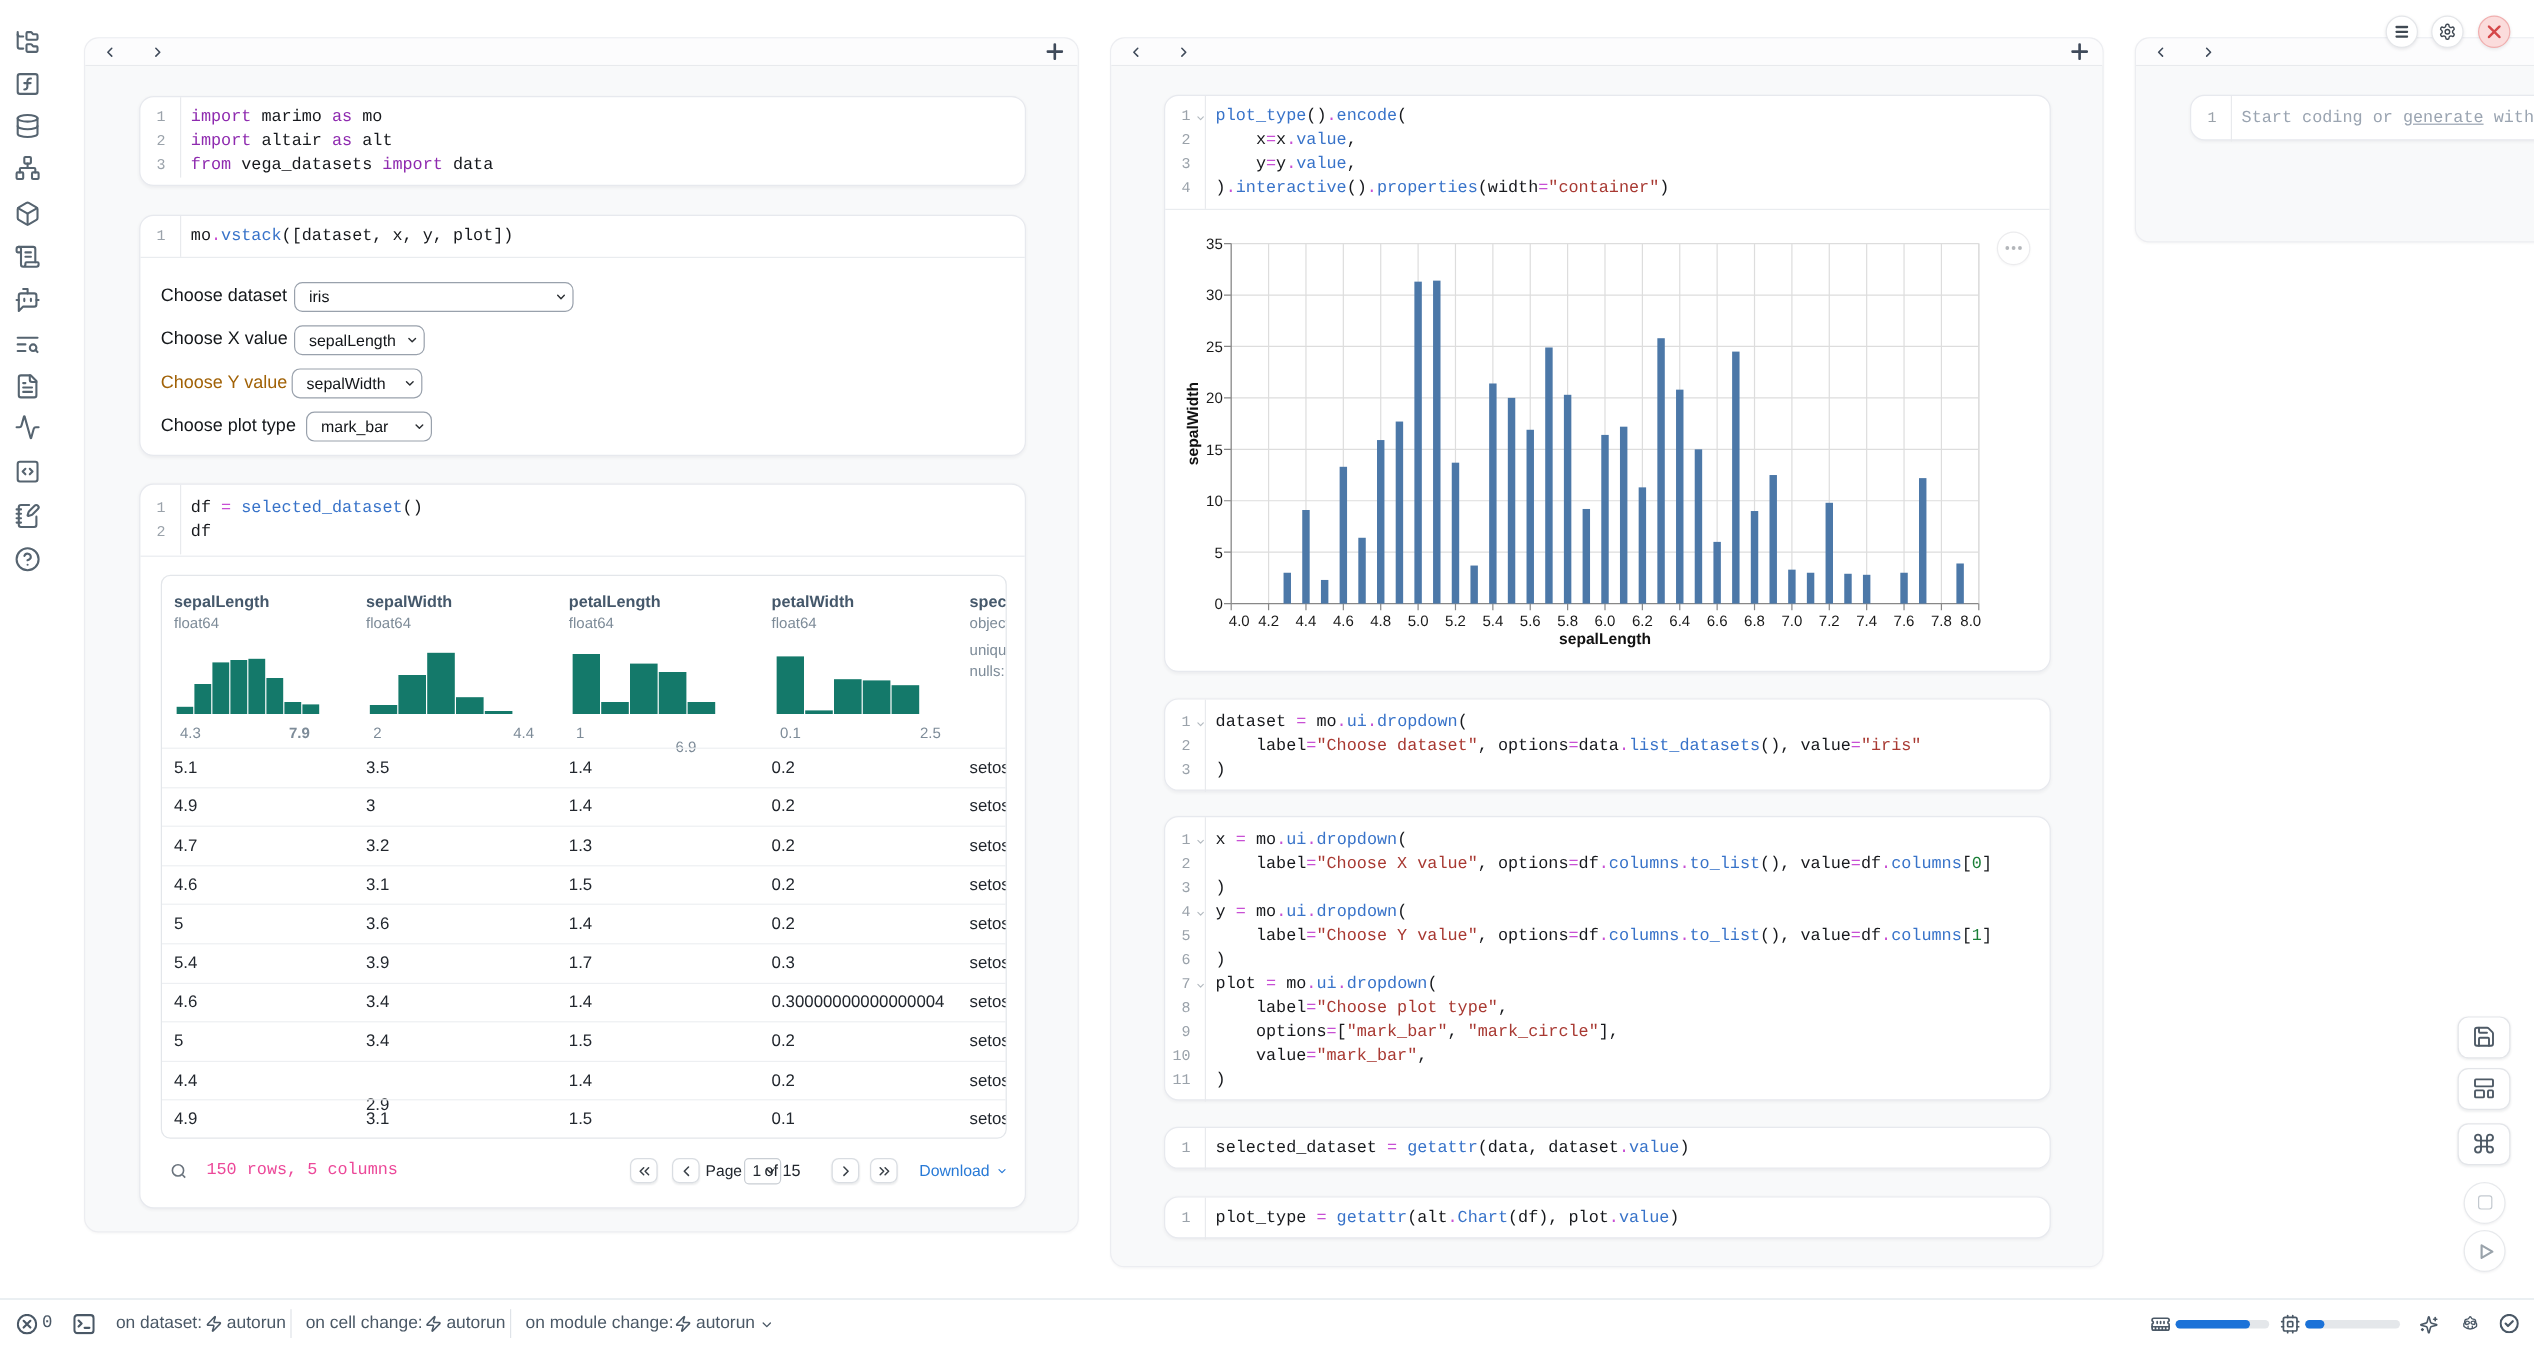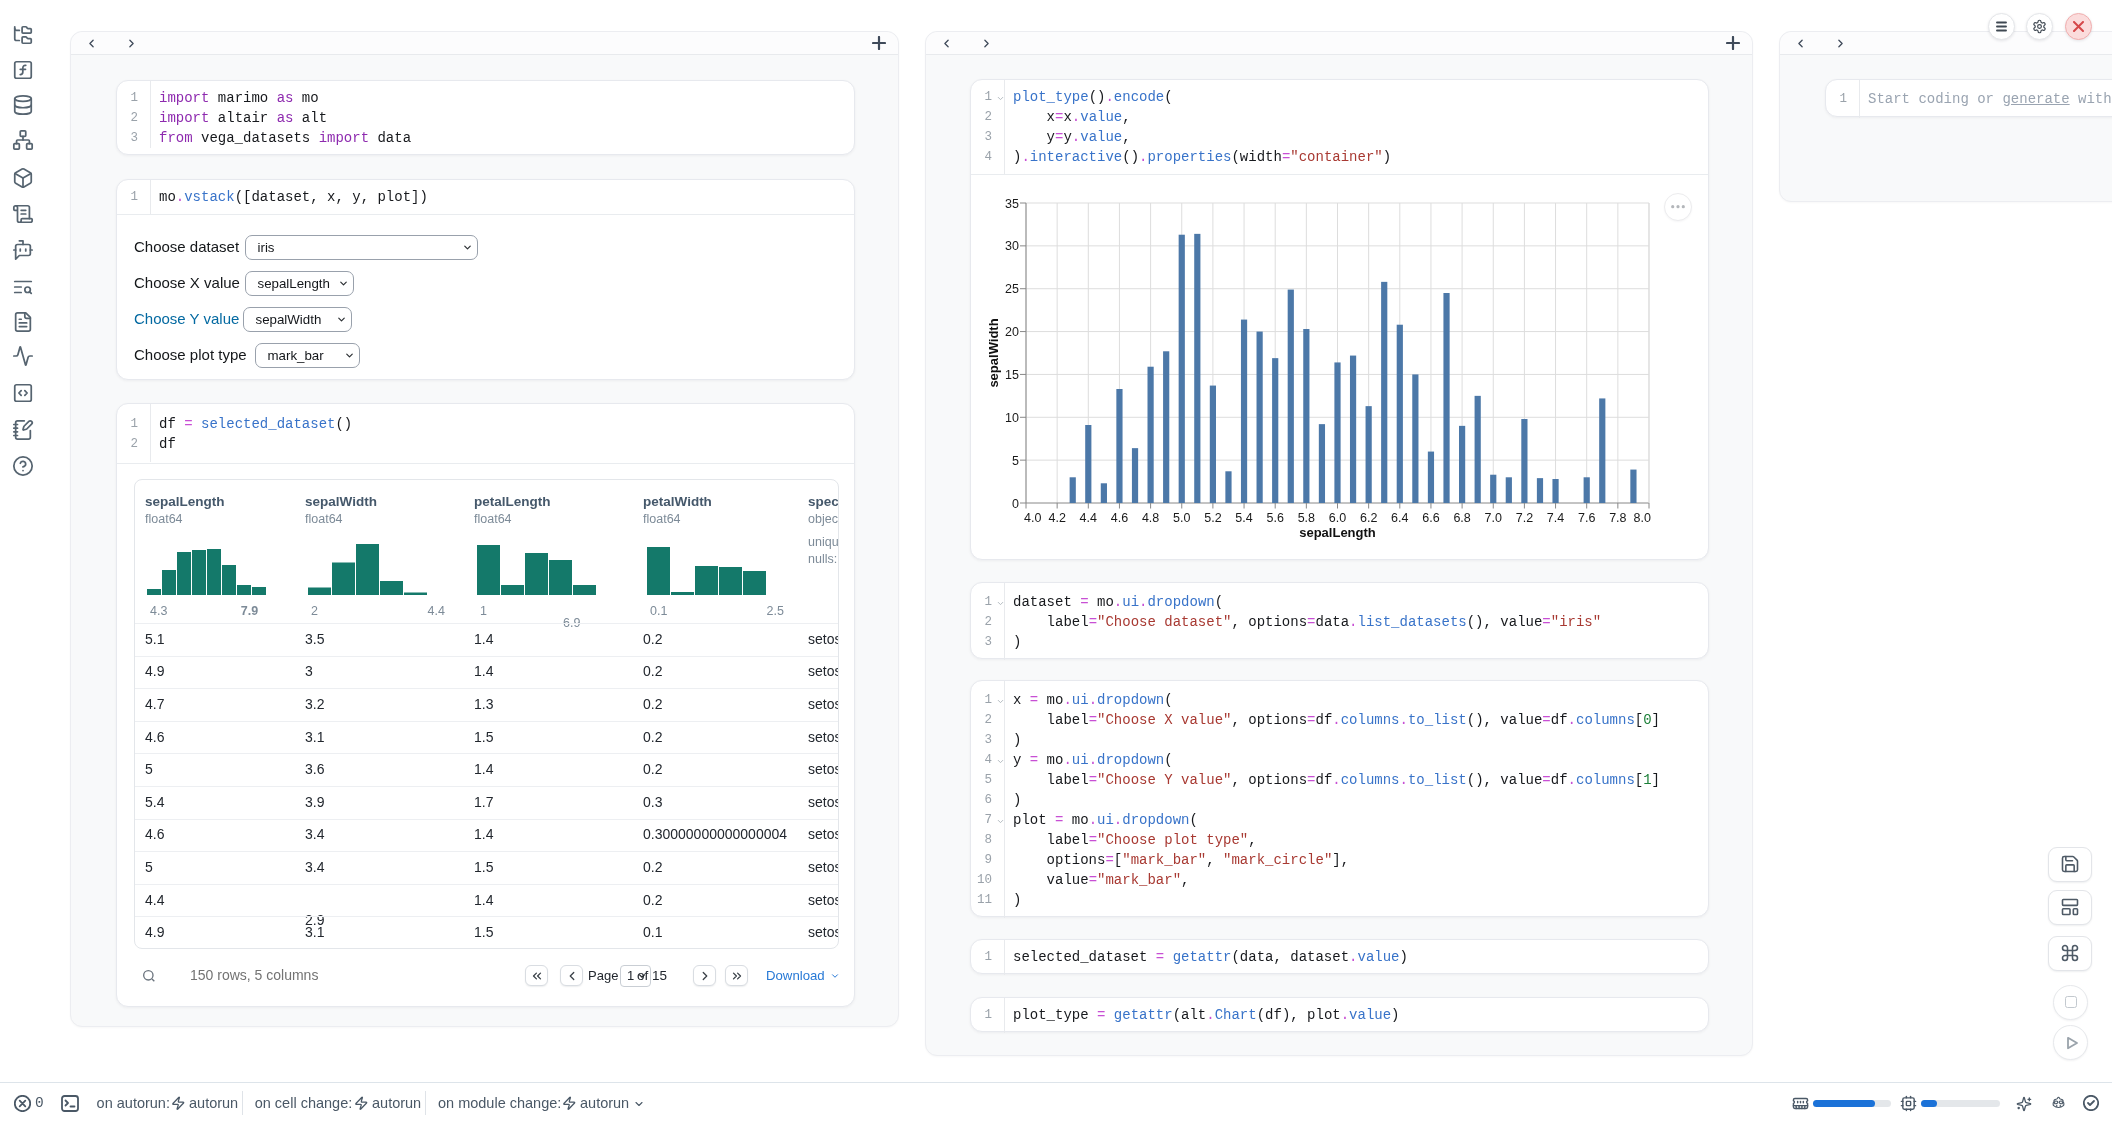--- a/index.html
+++ b/index.html
@@ -193,21 +193,21 @@
           <path d="m6 9 6 6 6-6"></path>
         </g>
       </svg>
       <div style="position:absolute;left:17px;top:57.0px;height:22px;line-height:22px;font-size:15px;color:#14171a;font-weight:400;font-family:'Liberation Sans',sans-serif;white-space:pre;">Choose X value</div>
       <div class="sel" style="left:127.5px;top:55.5px;width:109px;height:25px">sepalLength</div>
       <svg style="position:absolute;left:220.5px;top:62.5px;" width="11" height="11" viewBox="0 0 24 24" fill="none">
         <g stroke="#2b2f33" stroke-width="2.6" stroke-linecap="round" stroke-linejoin="round">
           <path d="m6 9 6 6 6-6"></path>
         </g>
       </svg>
-      <div style="position:absolute;left:17px;top:93.0px;height:22px;line-height:22px;font-size:15px;color:#0369a1;font-weight:400;font-family:'Liberation Sans',sans-serif;white-space:pre;">Choose Y value</div>
+      <div style="position:absolute;left:17px;top:93.0px;height:22px;line-height:22px;font-size:15px;color:#a16207;font-weight:400;font-family:'Liberation Sans',sans-serif;white-space:pre;">Choose Y value</div>
       <div class="sel" style="left:125.5px;top:91.5px;width:109px;height:25px">sepalWidth</div>
       <svg style="position:absolute;left:218.5px;top:98.5px;" width="11" height="11" viewBox="0 0 24 24" fill="none">
         <g stroke="#2b2f33" stroke-width="2.6" stroke-linecap="round" stroke-linejoin="round">
           <path d="m6 9 6 6 6-6"></path>
         </g>
       </svg>
       <div style="position:absolute;left:17px;top:129.0px;height:22px;line-height:22px;font-size:15px;color:#14171a;font-weight:400;font-family:'Liberation Sans',sans-serif;white-space:pre;text-align:center;">Choose plot type</div>
       <div class="sel" style="left:137.5px;top:127.5px;width:105px;height:25px">mark_bar</div>
       <svg style="position:absolute;left:226.5px;top:134.5px;" width="11" height="11" viewBox="0 0 24 24" fill="none">
         <g stroke="#2b2f33" stroke-width="2.6" stroke-linecap="round" stroke-linejoin="round">
@@ -335,21 +335,21 @@
         <div style="position:absolute;left:339px;top:442.2px;height:21px;line-height:21px;font-size:14px;color:#22272e;font-weight:400;font-family:'Liberation Sans',sans-serif;white-space:pre;">1.5</div>
         <div style="position:absolute;left:508px;top:442.2px;height:21px;line-height:21px;font-size:14px;color:#22272e;font-weight:400;font-family:'Liberation Sans',sans-serif;white-space:pre;">0.1</div>
         <div style="position:absolute;left:673px;top:442.2px;height:21px;line-height:21px;font-size:14px;color:#22272e;font-weight:400;font-family:'Liberation Sans',sans-serif;white-space:pre;">setosa</div>
       </div>
       <svg style="position:absolute;left:24px;top:504px;" width="16" height="16" viewBox="0 0 24 24" fill="none">
         <g stroke="#6a737d" stroke-width="2">
           <circle cx="11" cy="11" r="7"></circle>
           <path d="m20 20-3.5-3.5"></path>
         </g>
       </svg>
-      <div style="position:absolute;left:55px;top:501.5px;height:21px;line-height:21px;font-size:14px;color:#737373;font-weight:400;font-family:Liberation Sans, sans-serif;white-space:pre;margin-left:18px;">150 rows, 5 columns</div>
+      <div style="position:absolute;left:55px;top:501.5px;height:21px;line-height:21px;font-size:14px;color:#ec4899;font-weight:400;font-family:Liberation Mono, monospace;white-space:pre;">150 rows, 5 columns</div>
       <div class="btn" style="left:408px;top:501.5px;width:23px;height:21px"></div>
       <svg style="position:absolute;left:412.5px;top:505px;" width="14" height="14" viewBox="0 0 24 24" fill="none">
         <g stroke="#3a4148" stroke-width="2.2" stroke-linecap="round" stroke-linejoin="round">
           <path d="m11 17-5-5 5-5"></path>
           <path d="m18 17-5-5 5-5"></path>
         </g>
       </svg>
       <div class="btn" style="left:443px;top:501.5px;width:23px;height:21px"></div>
       <svg style="position:absolute;left:447.5px;top:505px;" width="14" height="14" viewBox="0 0 24 24" fill="none">
         <g stroke="#3a4148" stroke-width="2.2" stroke-linecap="round" stroke-linejoin="round">
@@ -648,21 +648,21 @@
     </g>
   </svg>
 <div style="position:absolute;left:35px;top:1092.0px;height:22px;line-height:22px;font-size:14.5px;color:#4a5866;font-weight:400;font-family:'Liberation Mono',monospace;white-space:pre;">0</div>
 <svg style="position:absolute;left:61px;top:1094.5px;" width="18" height="17" viewBox="0 0 18 17" fill="none">
     <g stroke="#4a5866" stroke-width="1.8" stroke-linecap="round" stroke-linejoin="round">
       <rect x="1" y="1" width="16" height="15" rx="2.5"></rect>
       <path d="m4.5 5.5 2.5 2.5-2.5 2.5"></path>
       <path d="M9.5 11.5h4"></path>
     </g>
   </svg>
-<div style="position:absolute;left:96.6px;top:1092.0px;height:22px;line-height:22px;font-size:14.5px;color:#4a5866;font-weight:400;font-family:'Liberation Sans',sans-serif;white-space:pre;">on autorun:</div>
+<div style="position:absolute;left:96.6px;top:1092.0px;height:22px;line-height:22px;font-size:14.5px;color:#4a5866;font-weight:400;font-family:'Liberation Sans',sans-serif;white-space:pre;">on dataset:</div>
 <svg style="position:absolute;left:171px;top:1096px;" width="14.5" height="14.5" viewBox="0 0 24 24" fill="none">
     <g stroke="#4a5866" stroke-width="2.1" stroke-linecap="round" stroke-linejoin="round">
       <path d="M4 14a1 1 0 0 1-.78-1.63l9.9-10.2a.5.5 0 0 1 .86.46l-1.92 6.02A1 1 0 0 0 13 10h7a1 1 0 0 1 .78 1.63l-9.9 10.2a.5.5 0 0 1-.86-.46l1.92-6.02A1 1 0 0 0 11 14z"></path>
     </g>
   </svg>
 <div style="position:absolute;left:189px;top:1092.0px;height:22px;line-height:22px;font-size:14.5px;color:#4a5866;font-weight:400;font-family:'Liberation Sans',sans-serif;white-space:pre;">autorun</div>
 <div style="position:absolute;left:242px;top:1091px;width:1px;height:24px;background:#dfe3e8"></div>
 <div style="position:absolute;left:254.7px;top:1092.0px;height:22px;line-height:22px;font-size:14.5px;color:#4a5866;font-weight:400;font-family:'Liberation Sans',sans-serif;white-space:pre;">on cell change:</div>
 <svg style="position:absolute;left:354px;top:1096px;" width="14.5" height="14.5" viewBox="0 0 24 24" fill="none">
     <g stroke="#4a5866" stroke-width="2.1" stroke-linecap="round" stroke-linejoin="round">

